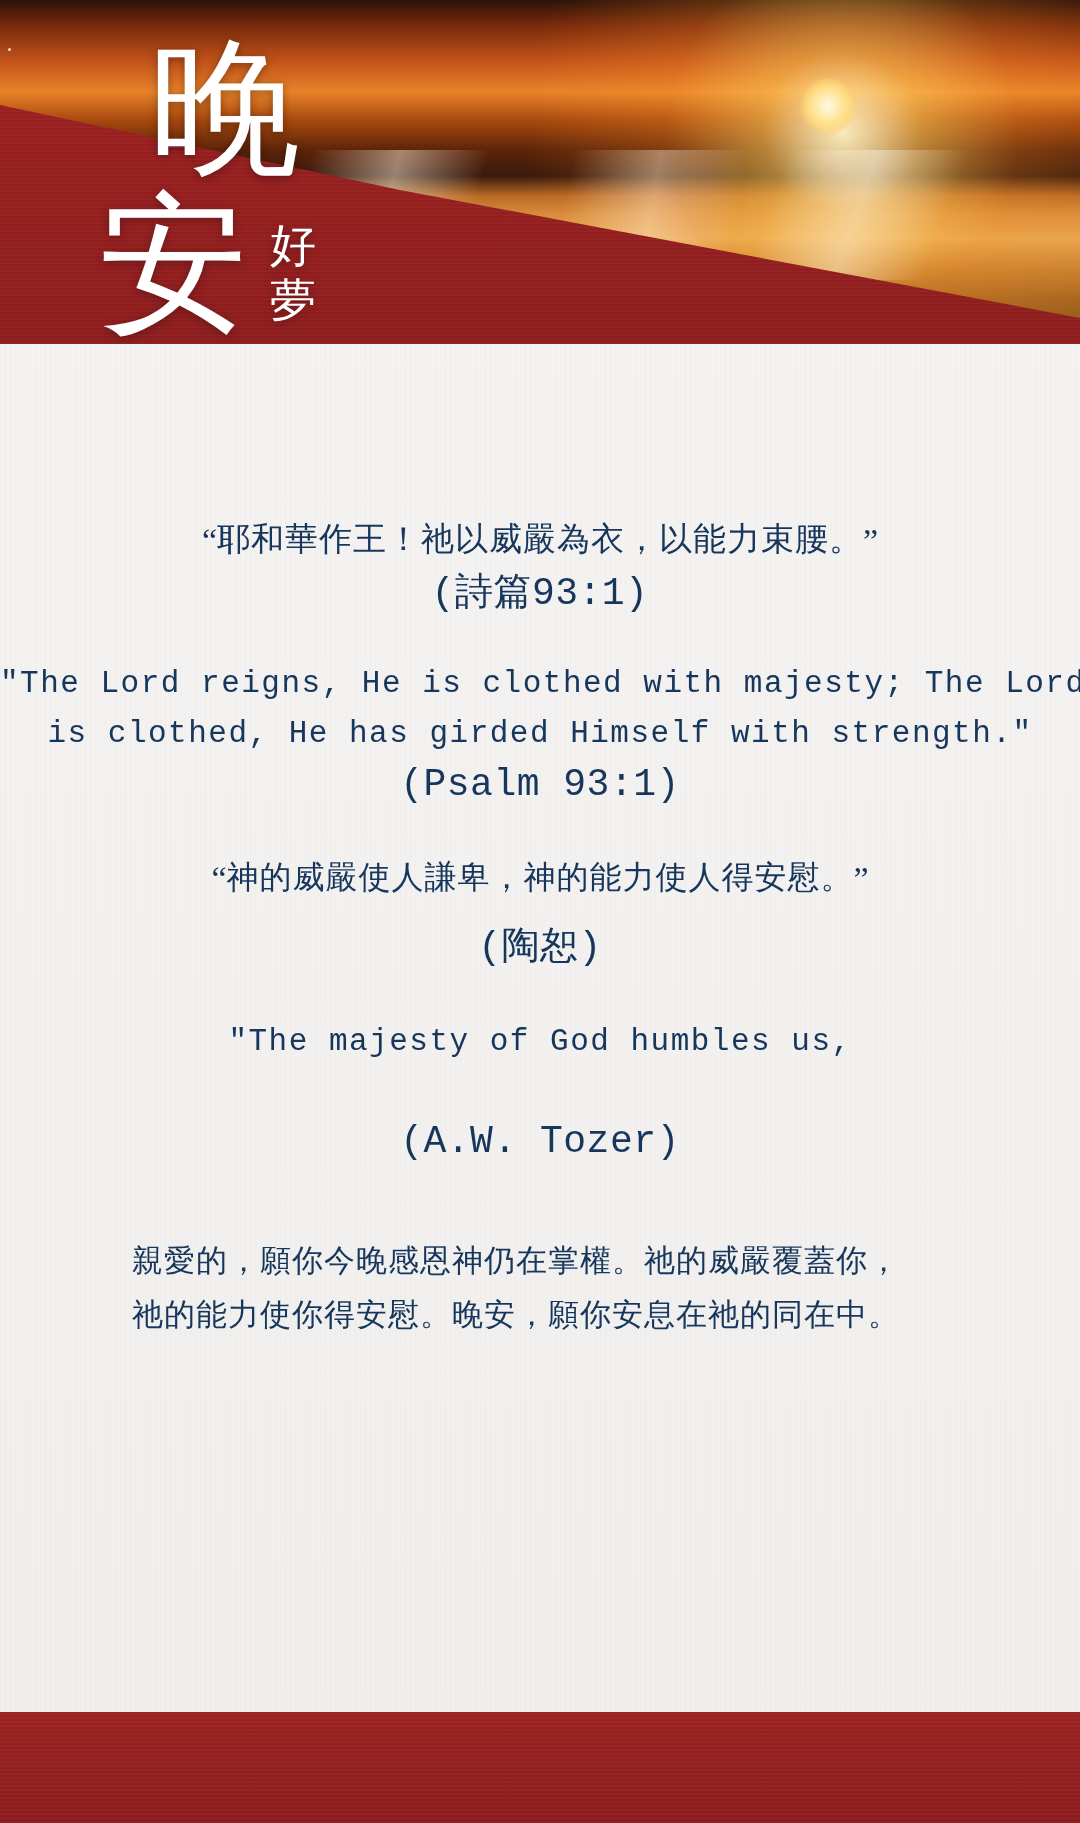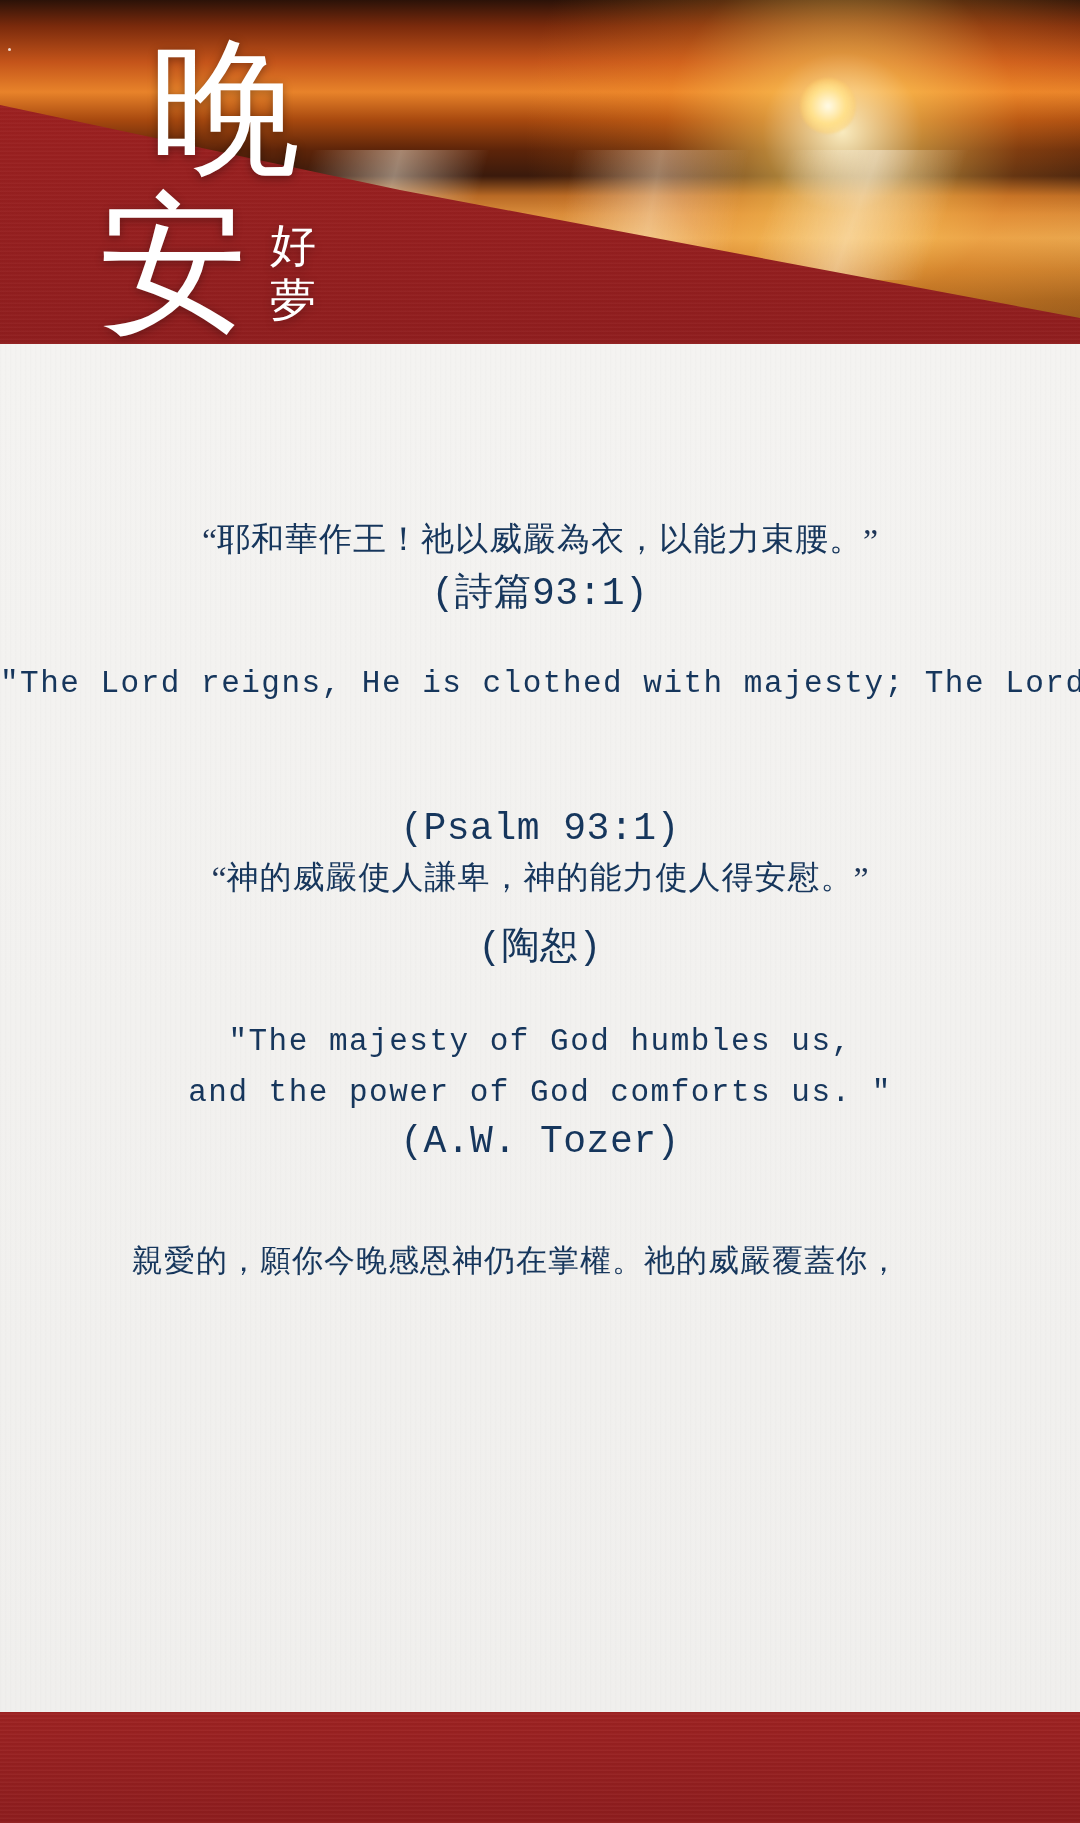--- a/index.html
+++ b/index.html
@@ -204,21 +204,21 @@
     font-size: 31px;
     color: #16365c;
     line-height: 1.75;
     letter-spacing: 1px;
   }
 
   
   .p1 { position: absolute; left: 0; width: 1080px; top: 170px; }
   .p2 { position: absolute; left: 0; width: 1080px; top: 222px; }
   .p3 { position: absolute; left: 0; width: 1080px; top: 315px; }
-  .p4 { position: absolute; left: 0; width: 1080px; top: 419px; margin-top: 44px; }
+  .p4 { position: absolute; left: 0; width: 1080px; top: 419px; }
   .p5 { position: absolute; left: 0; width: 1080px; top: 512px; }
   .p6 { position: absolute; left: 0; width: 1080px; top: 576px; }
   .p7 { position: absolute; left: 0; width: 1080px; top: 672px; }
   .p8 { position: absolute; left: 0; width: 1080px; top: 776px; text-align: center; }
   .p9 { position: absolute; left: 0; width: 1032px; top: 890px; }
 
   
   .footer {
     position: absolute;
     left: 0;
@@ -271,44 +271,45 @@
     <div class="p1 block">
       <span class="quote-mark">“</span><span class="zh-verse">耶和華作王！祂以威嚴為衣，以能力束腰。</span><span class="quote-mark">”</span>
     </div>
 
     <div class="p2 block">
       <span class="ref">(詩篇93:1)</span>
     </div>
 
     <div class="p3 block en-verse">
       <span class="en-line">"The Lord reigns, He is clothed with majesty; The Lord</span>
+      <span class="en-line">is clothed, He has girded Himself with strength."</span>
     </div>
 
     <div class="p4 block">
       <span class="ref">(Psalm 93:1)</span>
     </div>
 
     <div class="p5 block">
       <span class="quote-mark">“</span><span class="zh-quote">神的威嚴使人謙卑，神的能力使人得安慰。</span><span class="quote-mark">”</span>
     </div>
 
     <div class="p6 block">
       <span class="ref">(陶恕)</span>
     </div>
 
     <div class="p7 block en-quote">
       <span class="en-line">"The majesty of God humbles us,</span>
-      <span class="en-line">and the power of God comforts us. "</span>
     </div>
 
     <div class="p8 block">
       <span class="ref">(A.W. Tozer)</span>
     </div>
 
     <div class="p9 block closing">
       <div>親愛的，願你今晚感恩神仍在掌權。祂的威嚴覆蓋你，</div>
+      <div>祂的能力使你得安慰。晚安，願你安息在祂的同在中。</div>
     </div>
 
   </div>
 </div>
 
 <div class="footer"></div>
 <div class="dot"></div>
 
 </body></html>

